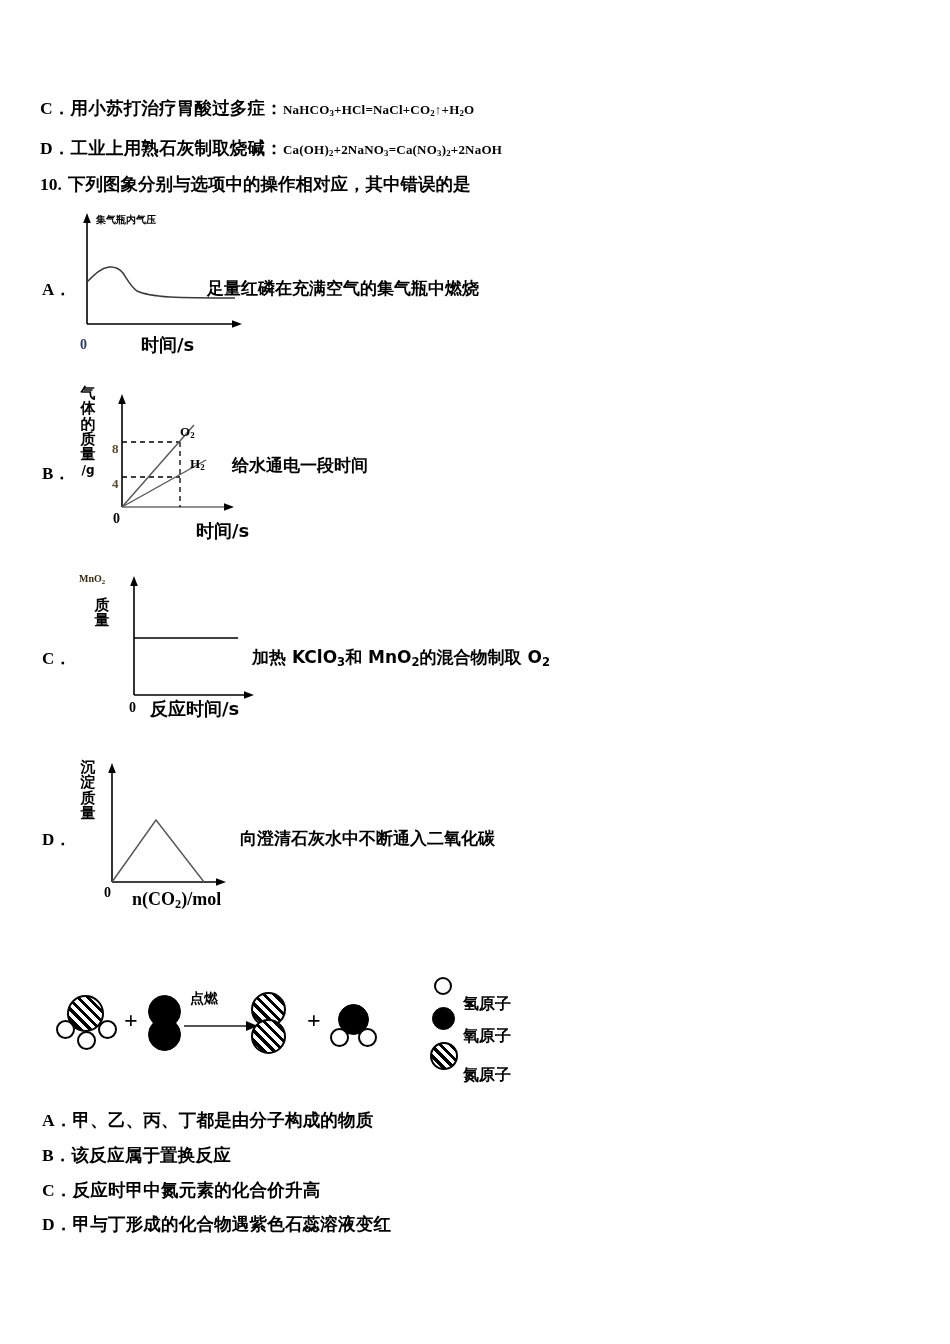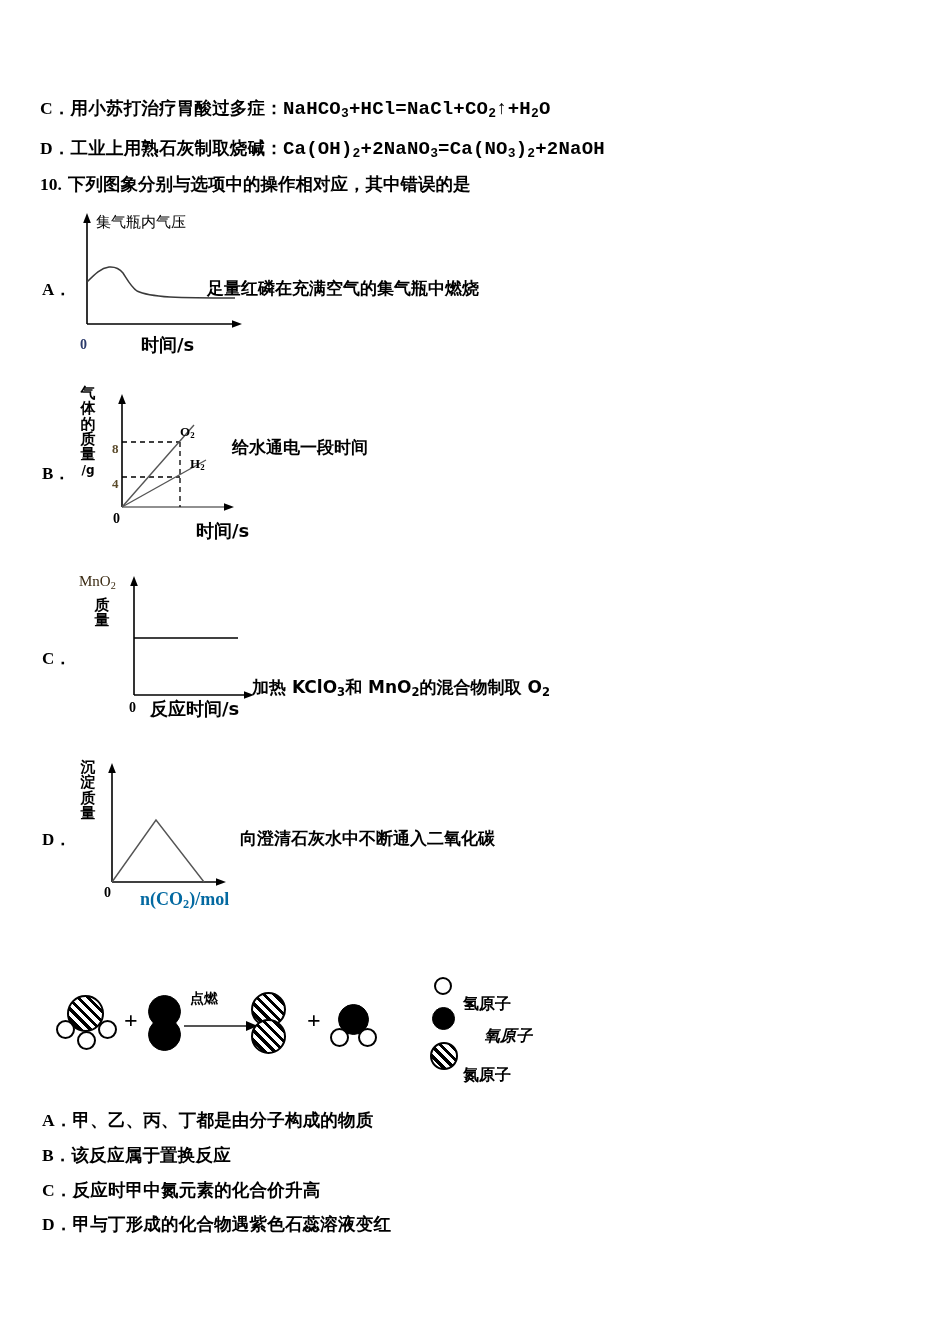--- a/index.html
+++ b/index.html
@@ -30,23 +30,23 @@
     font-size: 17.5px;
     font-weight: bold;
     white-space: nowrap;
     letter-spacing: 0.2px;
   }
   .opt-letter {
     font-family: "Liberation Serif", serif;
     font-weight: bold;
   }
   .formula {
-    font-family: Liberation Mono, monospace;
-    font-weight: bold;
-    font-size: 19px;
+    font-family: Liberation Serif, serif;
+    font-weight: bold;
+    font-size: 13px;
     margin-top: 48px;
   }
   sub { font-size: 0.68em; vertical-align: -0.25em; }
 
   .qline {
     position: absolute;
     font-size: 17.5px;
     font-weight: bold;
     white-space: nowrap;
   }
@@ -60,22 +60,22 @@
     font-family: "Liberation Serif", serif;
   }
   .chart-caption {
     position: absolute;
     font-size: 17px;
     font-weight: bold;
     white-space: nowrap;
   }
   .ylabel-h {
     position: absolute;
-    font-size: 15px;
-    font-weight: normal;
+    font-size: 10px;
+    font-weight: bold;
     white-space: nowrap;
   }
   .ylabel-v {
     position: absolute;
     font-size: 15px;
     font-weight: bold;
     width: 16px;
     line-height: 1.02;
     text-align: center;
     letter-spacing: 0;
@@ -212,21 +212,21 @@
 
     <div class="tick-num" style="left:112px; top:441px; color:#5a4a2a;">8</div>
     <div class="tick-num" style="left:112px; top:476px; color:#5a4a2a;">4</div>
 
     <div class="series-label" style="left:180px; top:424px;">O<sub>2</sub></div>
     <div class="series-label" style="left:190px; top:456px;">H<sub>2</sub></div>
 
     <div class="origin-zero" style="left:113px; top:511px;">0</div>
     <div class="xlabel cn" style="left:196px; top:519px;">时间/s</div>
 
-    <div class="chart-caption cn" style="left:232px; top:436px;">给水通电一段时间</div>
+    <div class="chart-caption cn" style="left:232px; top:454px;">给水通电一段时间</div>
   </div>
 
   <div class="chart-block" style="left:0; top:0; width:950px; height:0;">
 
     <div class="chart-letter" style="left:42px; top:647px;">C．</div>
 
     <div class="ylabel-h" style="left:79px; top:573px; color:#3a2a12;">MnO<sub>2</sub></div>
     <div class="ylabel-v cn" style="left:94px; top:598px;">质<br>量</div>
 
     <svg style="position:absolute; left:120px; top:573px;" width="160" height="140">
@@ -236,42 +236,42 @@
 
       <line x1="14" y1="122" x2="126" y2="122" stroke="#000" stroke-width="1.6"></line>
       <polygon points="134,122 124,118.2 124,125.8" fill="#000"></polygon>
 
       <line x1="14" y1="65" x2="118" y2="65" stroke="#000" stroke-width="1.5"></line>
     </svg>
 
     <div class="origin-zero" style="left:129px; top:700px;">0</div>
     <div class="xlabel cn" style="left:150px; top:697px;">反应时间/s</div>
 
-    <div class="chart-caption cn" style="left:252px; top:646px;margin-top:30px;">加热 KClO<sub>3</sub>和 MnO<sub>2</sub>的混合物制取 O<sub>2</sub></div>
+    <div class="chart-caption cn" style="left:252px; top:646px;">加热 KClO<sub>3</sub>和 MnO<sub>2</sub>的混合物制取 O<sub>2</sub></div>
   </div>
 
   <div class="chart-block" style="left:0; top:0; width:950px; height:0;">
 
     <div class="chart-letter" style="left:42px; top:828px;">D．</div>
 
     <div class="ylabel-v cn" style="left:80px; top:760px;">沉<br>淀<br>质<br>量</div>
 
     <svg style="position:absolute; left:100px; top:760px;" width="160" height="140">
 
       <line x1="12" y1="12" x2="12" y2="122" stroke="#000" stroke-width="1.6"></line>
       <polygon points="12,3 8.2,13 15.8,13" fill="#000"></polygon>
 
       <line x1="12" y1="122" x2="118" y2="122" stroke="#000" stroke-width="1.6"></line>
       <polygon points="126,122 116,118.2 116,125.8" fill="#000"></polygon>
 
       <polyline points="12,122 56,60 104,122" fill="none" stroke="#555" stroke-width="1.4"></polyline>
     </svg>
 
     <div class="origin-zero" style="left:104px; top:885px;">0</div>
-    <div class="xlabel" style="left:140px; top:889px; color:#0369a1;">n(CO<sub>2</sub>)/mol</div>
+    <div class="xlabel" style="left:132px; top:889px; color:#000000;">n(CO<sub>2</sub>)/mol</div>
 
     <div class="chart-caption cn" style="left:240px; top:827px;">向澄清石灰水中不断通入二氧化碳</div>
   </div>
 
 
   <div class="mol-area" style="left:0; top:0; width:950px; height:0;">
 
     <div>
       <div class="atom atom-n" style="left:67px; top:995px; width:37px; height:37px;"></div>
       <div class="atom atom-h" style="left:56px; top:1020px; width:19px; height:19px;"></div>
@@ -303,21 +303,21 @@
       <div class="atom atom-o" style="left:338px; top:1004px; width:31px; height:31px;"></div>
       <div class="atom atom-h" style="left:330px; top:1028px; width:19px; height:19px;"></div>
       <div class="atom atom-h" style="left:358px; top:1028px; width:19px; height:19px;"></div>
     </div>
 
     <div>
       <div class="atom atom-h" style="left:434px; top:977px; width:18px; height:18px;"></div>
       <div class="legend-text cn" style="left:463px; top:975px;">氢原子</div>
 
       <div class="atom atom-o" style="left:432px; top:1007px; width:23px; height:23px;"></div>
-      <div class="legend-text cn" style="left:484px; top:1007px;font-style:italic;">氧原子</div>
+      <div class="legend-text cn" style="left:463px; top:1007px;">氧原子</div>
 
       <div class="atom atom-n" style="left:430px; top:1042px; width:28px; height:28px;"></div>
       <div class="legend-text cn" style="left:463px; top:1046px;">氮原子</div>
     </div>
   </div>
 
   <div class="opt-line cn" style="left:42px; top:1108px;">
     <span class="opt-letter">A．</span><span>甲、乙、丙、丁都是由分子构成的物质</span>
   </div>
   <div class="opt-line cn" style="left:42px; top:1143px;">

